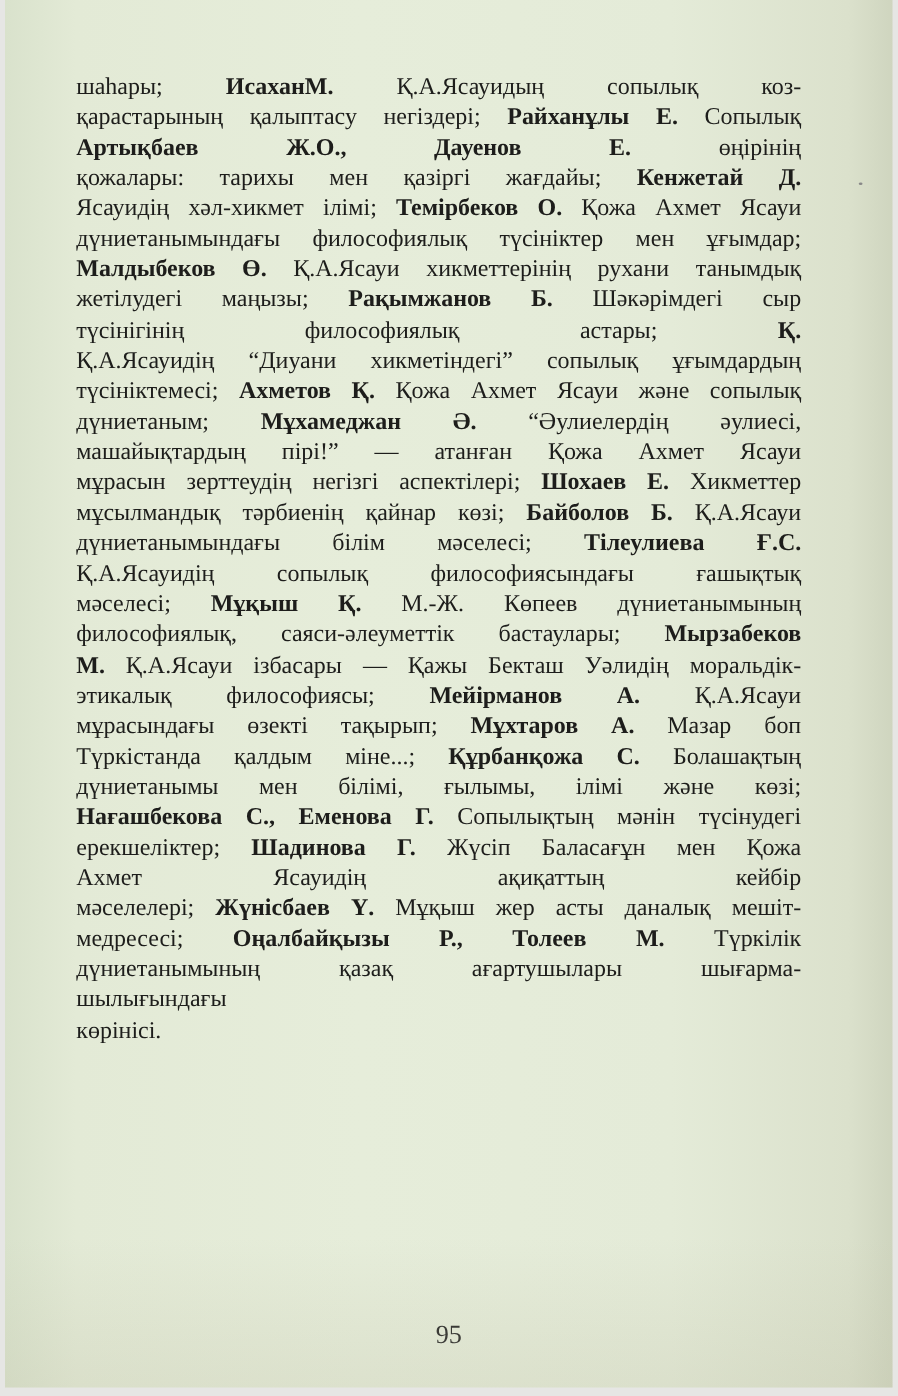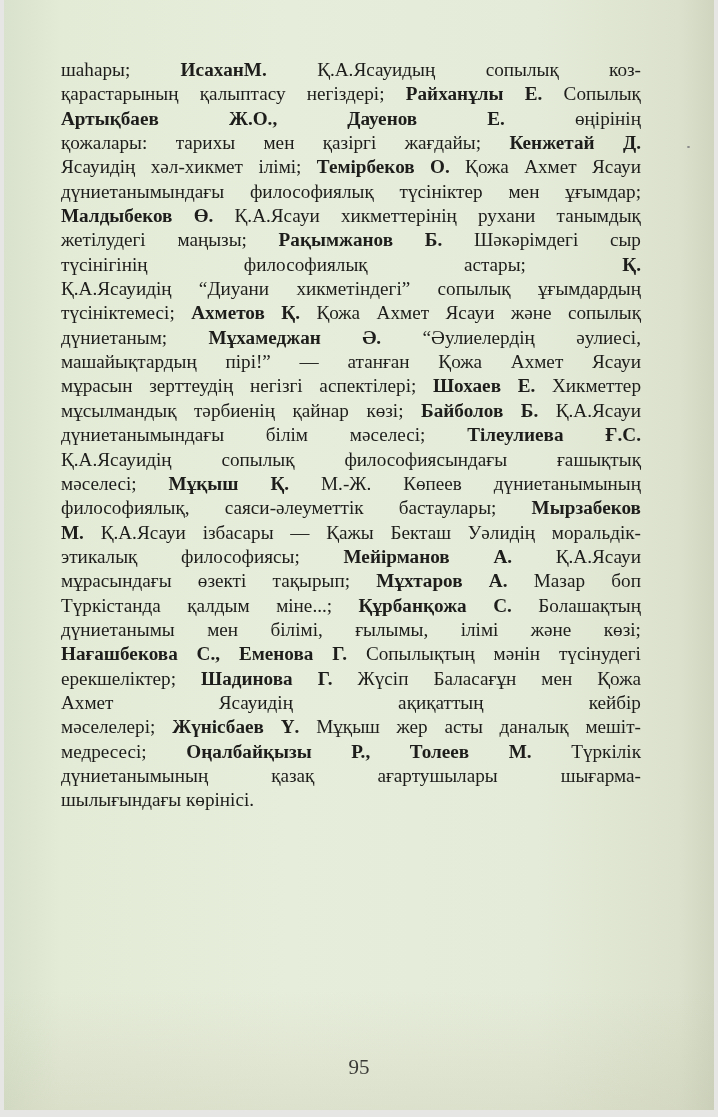--- a/index.html
+++ b/index.html
@@ -381,20 +381,20 @@
       </div>
       <div class="line">
         <div class="line-inner">
           <span class="word"><span>дүниетанымының</span></span>
           <span class="word"><span>қазақ</span></span>
           <span class="word"><span>ағартушылары</span></span>
           <span class="word"><span>шығарма-</span></span>
         </div>
       </div>
       <div class="line last">
-        <div class="line-inner" style="justify-content: flex-start;">
+        <div class="line-inner" style="justify-content: flex-start; flex-direction: column;">
           <span class="word"><span>шылығындағы</span> </span>
           <span class="word"><span>көрінісі.</span></span>
         </div>
       </div>
     </div>
   <div class="page-number">95</div>
 </div>
 
 </body></html>

